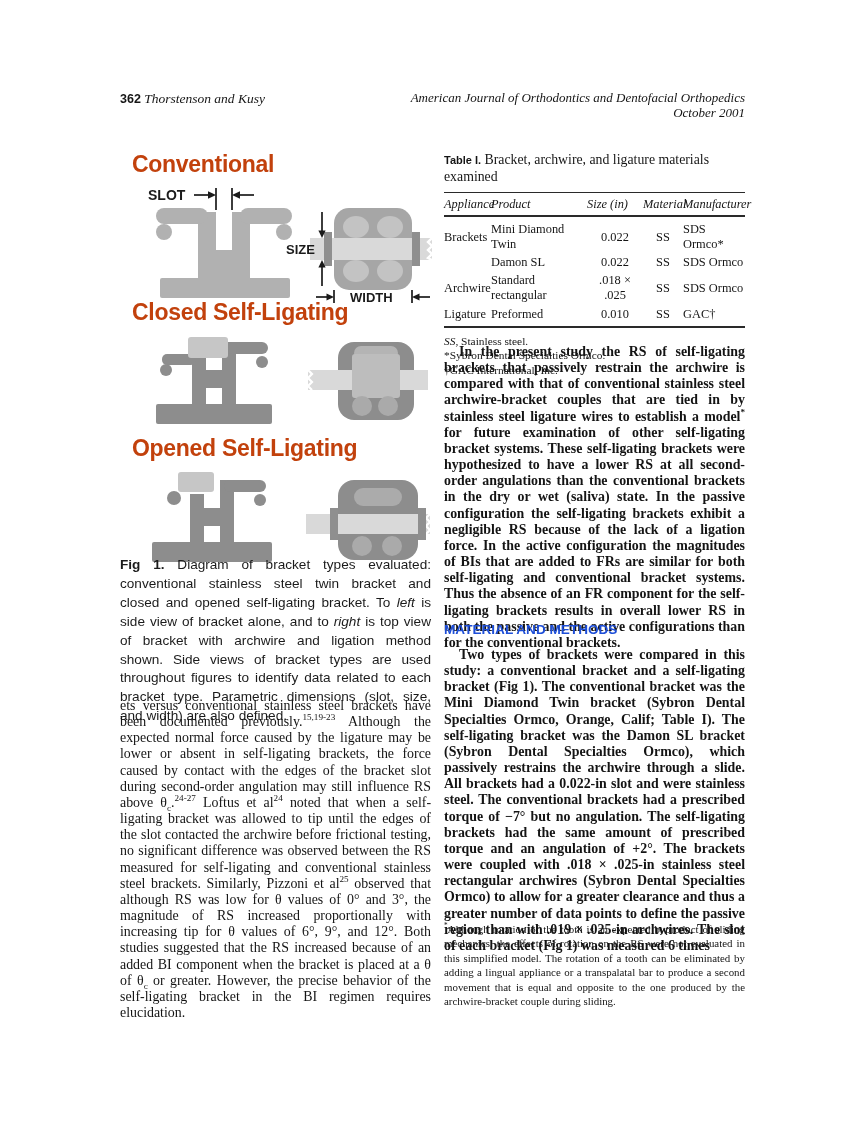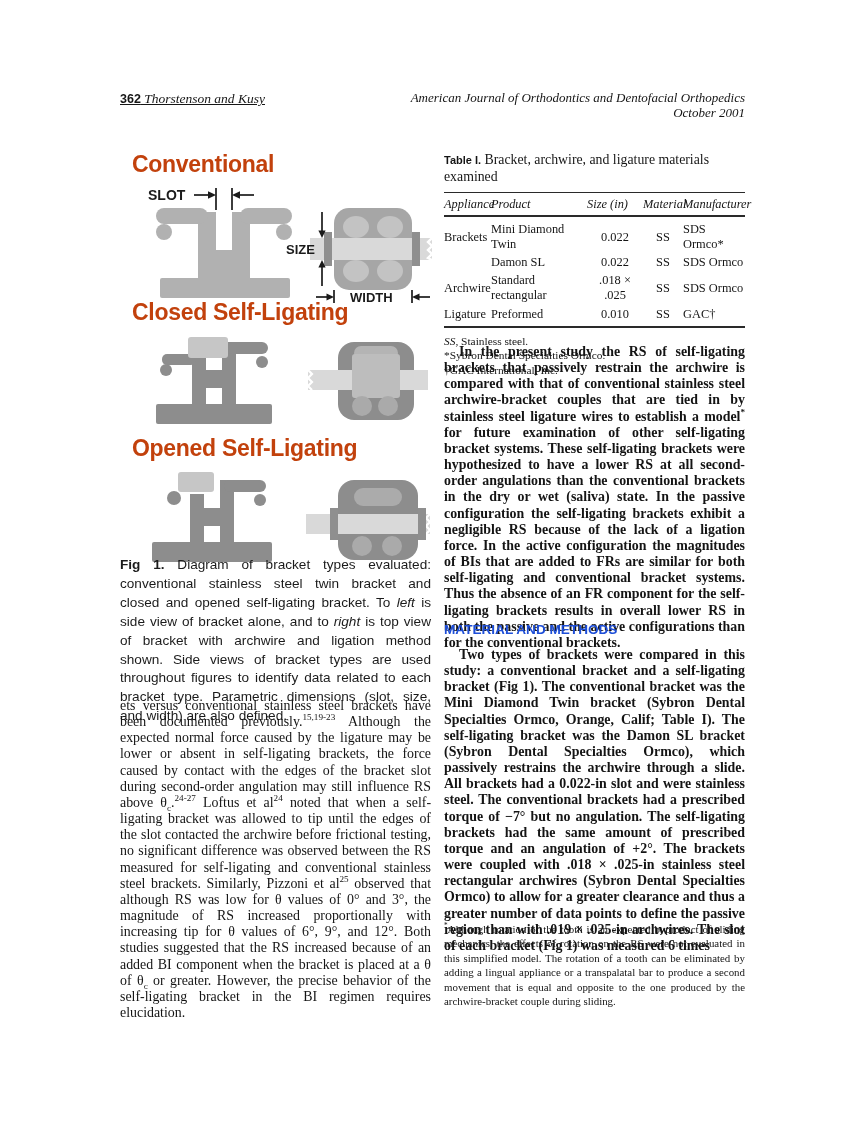--- a/index.html
+++ b/index.html
@@ -1,19 +1,19 @@
 <!DOCTYPE html>
 <html><head>
 <meta charset="utf-8">
 <style>
   html,body{margin:0;padding:0;background:#ffffff;}
   .page{position:relative;width:862px;height:1122px;background:#ffffff;overflow:hidden;color:#151515;}
   .abs{position:absolute;}
   
-  .hdr-left{left:120px;top:91px;font:13.5px/15px "Liberation Serif", serif;font-style:italic;text-decoration:underline;}
+  .hdr-left{left:120px;top:91px;font:13.5px/15px "Liberation Serif", serif;font-style:italic;}
   .hdr-left b{font-style:normal;font-family:"Liberation Sans", sans-serif;font-weight:bold;font-size:12.5px;}
   .hdr-right{left:340px;top:91px;width:405px;text-align:right;font:13px/14.5px "Liberation Serif", serif;font-style:italic;}
   
   .figpanel{left:120px;top:150px;width:311px;height:548px;}
   .figtitle{position:absolute;left:12px;font:bold 23px/24px "Liberation Sans", sans-serif;color:#c2410c;letter-spacing:-0.3px;}
   .caption{position:absolute;left:0;top:406px;width:311px;font:13.6px/18.9px "Liberation Sans", sans-serif;text-align:justify;color:#1b1b1b;}
   .caption b{font-weight:bold;}
   .caption i{font-style:italic;}
   
   .bodytext{font:13.9px/16.15px "Liberation Serif", serif;text-align:justify;color:#141414;}

